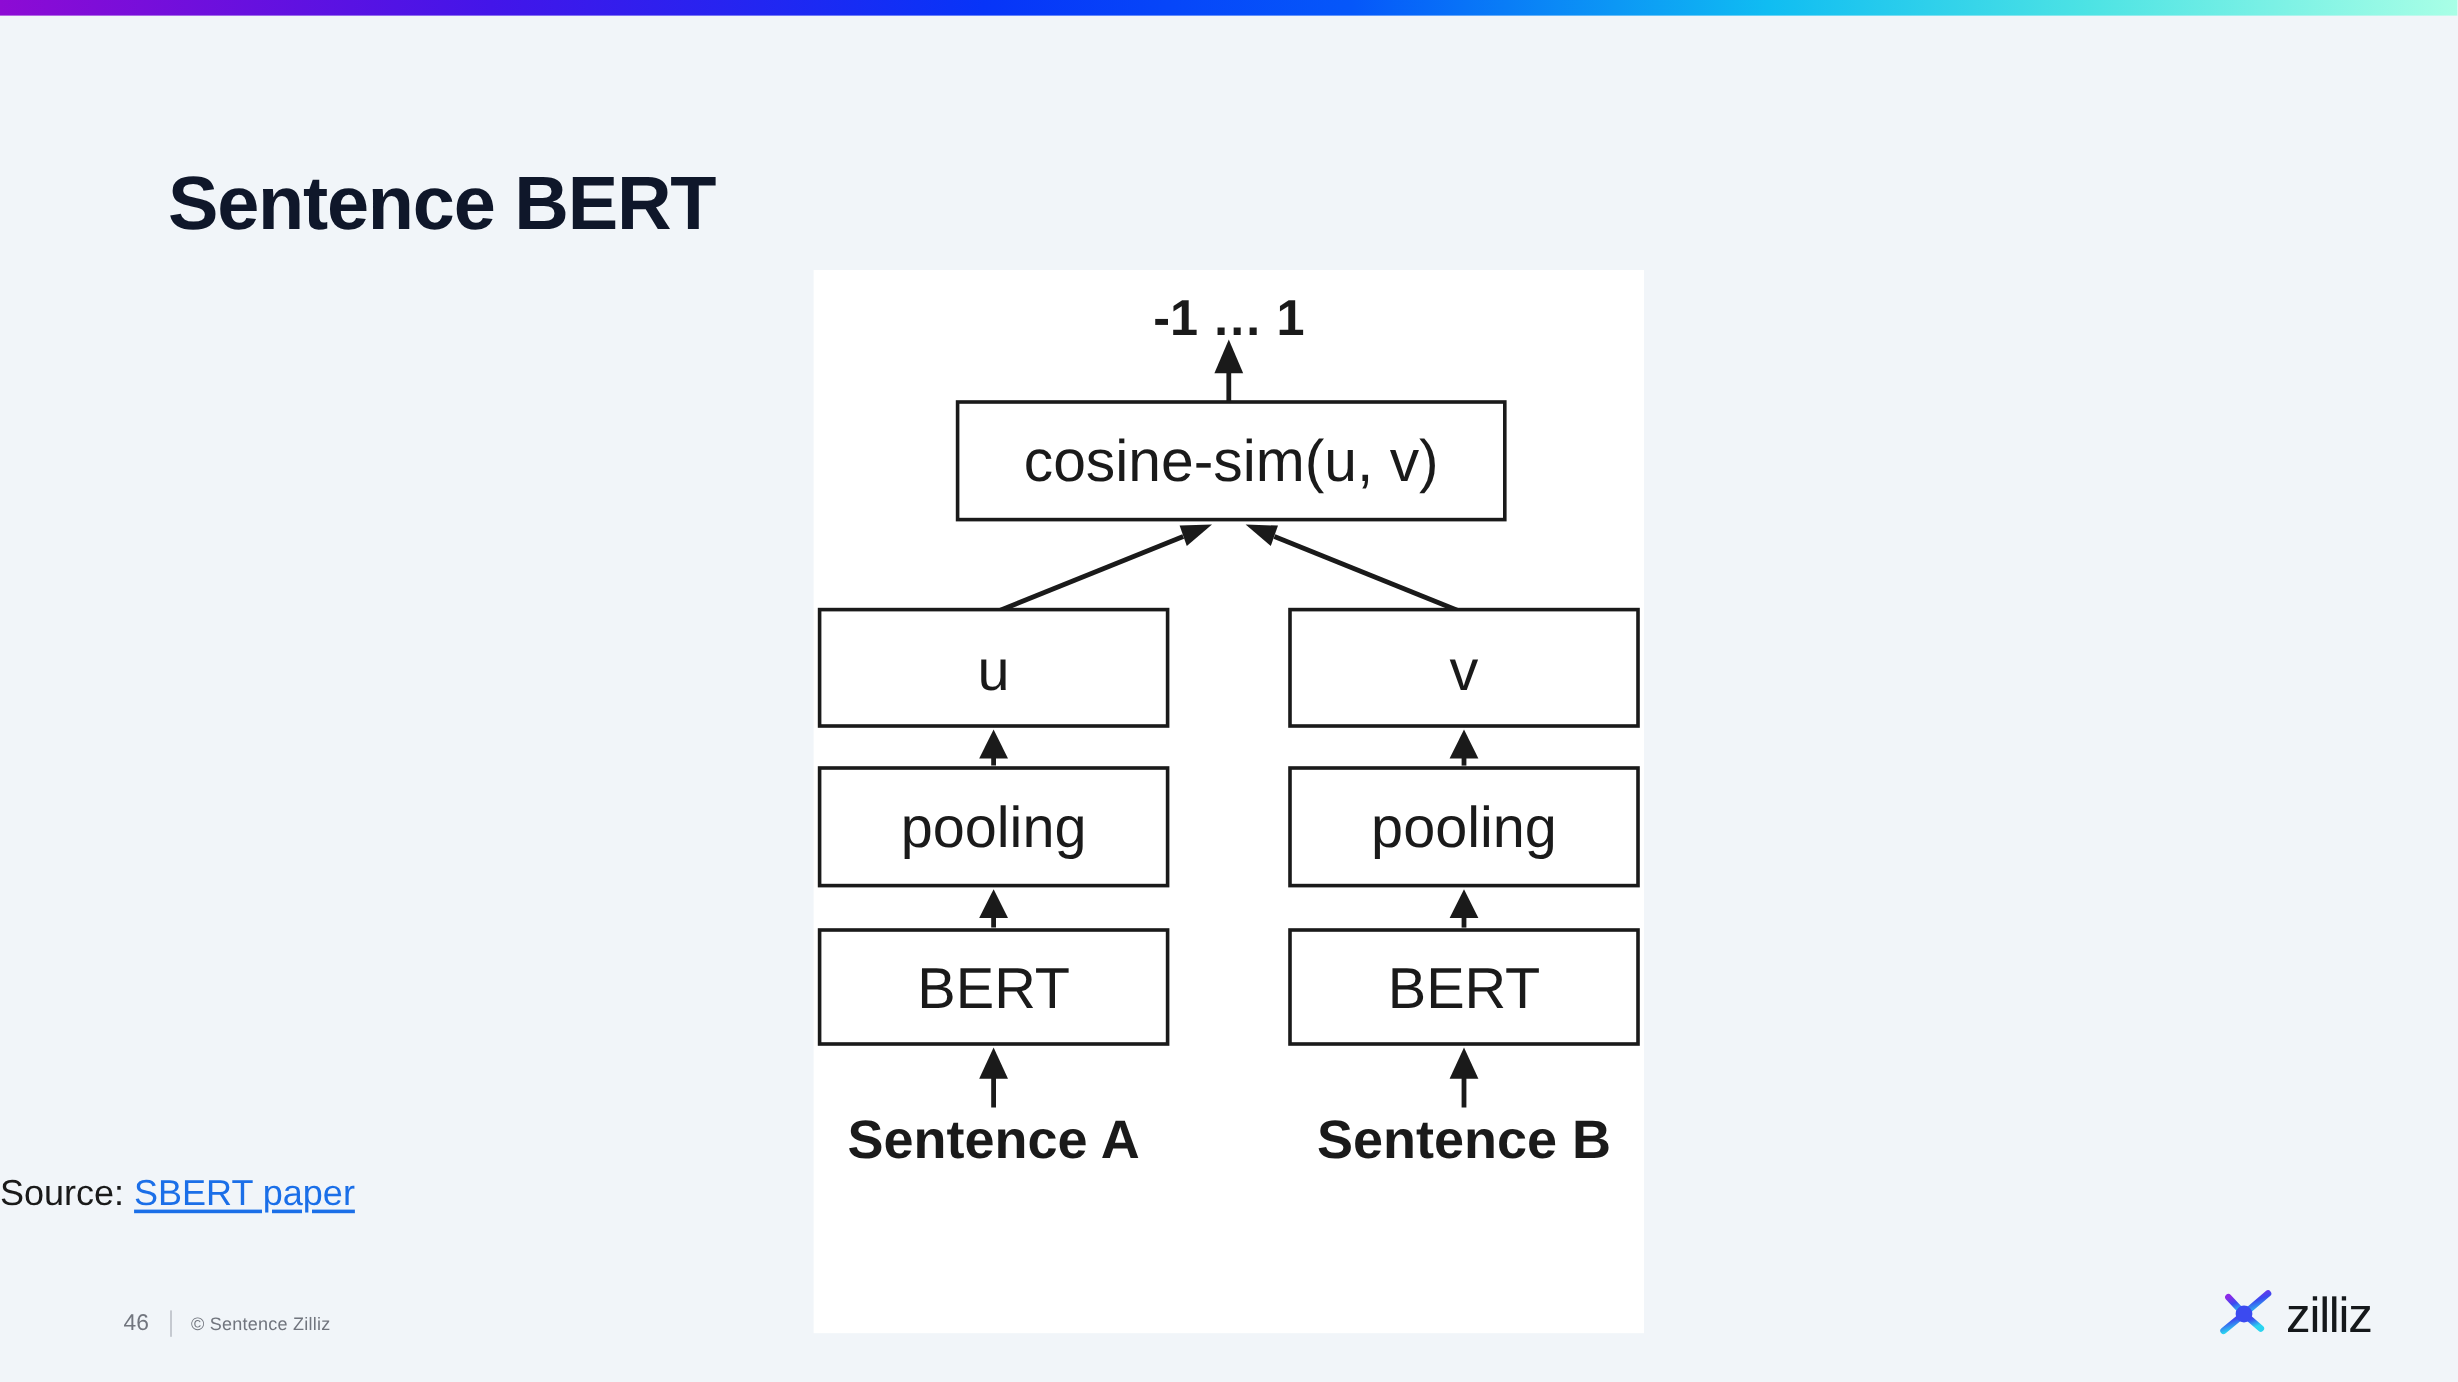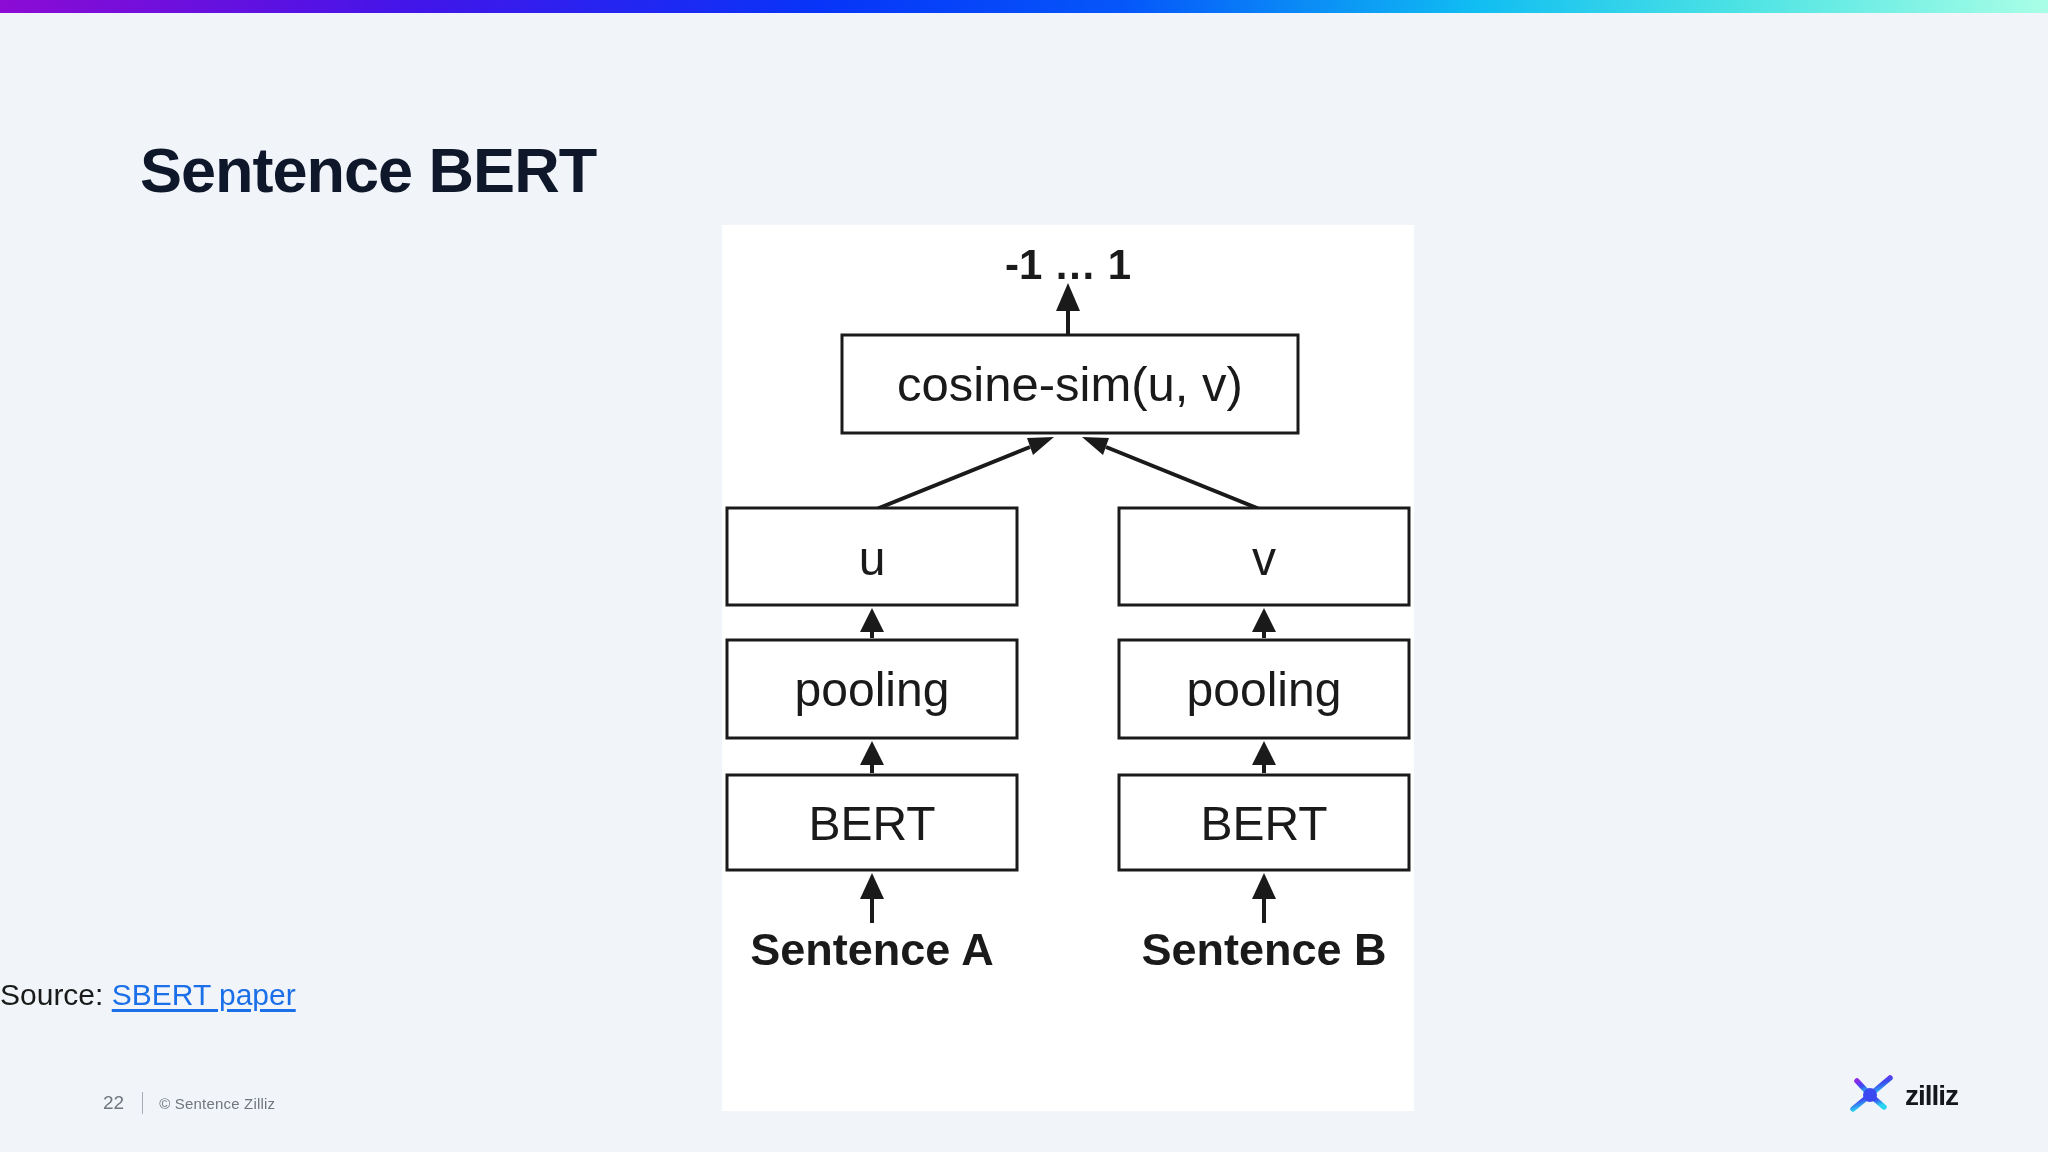--- a/index.html
+++ b/index.html
@@ -20,21 +20,20 @@
   .slide-title {
     position: absolute; left: 140px; top: 92px;
     font-size: 63px; font-weight: 600;
     letter-spacing: -1px;
     color: #0f172a;
   }
   .diagram-panel {
     position: absolute; left: 678px; top: 225px;
     width: 692px; height: 886px;
     background: #FFFFFF;
-    margin-left: 44px;
   }
   .diagram-panel svg { display: block; }
   svg text {
     font-family: "Liberation Sans", sans-serif;
     fill: #1A1A1A;
   }
   .dg-box { fill: #FFFFFF; stroke: #1A1A1A; stroke-width: 3; }
   .dg-line { stroke: #1A1A1A; stroke-width: 4; fill: none; }
   .dg-head { fill: #1A1A1A; stroke: none; }
   .dg-label { font-size: 48px; }
@@ -59,21 +58,21 @@
   .footer .divider {
     width: 1px; height: 22px; background: #A7ACB5;
     margin: 0 16px 0 18px;
   }
   .footer .copyright { font-size: 15px; letter-spacing: 0.2px; }
   .logo {
     position: absolute; left: 1845px; top: 1062px;
     display: flex; align-items: center;
   }
   .logo .wordmark {
-    font-size: 28px; font-weight: 700;
+    font-size: 41px; font-weight: 400;
     letter-spacing: -1px; color: #15181B;
     margin-left: 6px; margin-top: 6px;
   }
 </style>
 </head>
 <body>
 
 <div class="topbar"></div>
 
 <h1 class="slide-title">Sentence BERT</h1>
@@ -129,21 +128,21 @@
   </svg>
 </div>
 
 <div class="source-line">
   <span>Source:</span>
   <span> </span>
   <a class="source-link">SBERT paper</a>
 </div>
 
 <div class="footer">
-  <span class="page-num">22</span>
+  <span class="page-num">46</span>
   <span class="divider"></span>
   <span class="copyright">© Sentence Zilliz</span>
 </div>
 
 <div class="logo">
   <svg width="54" height="62" viewBox="0 0 54 62">
     <defs>
       <linearGradient id="zg" x1="0" y1="0" x2="0.4" y2="1">
         <stop offset="0" stop-color="#8B2BE8"></stop>
         <stop offset="0.45" stop-color="#3B4AF0"></stop>

